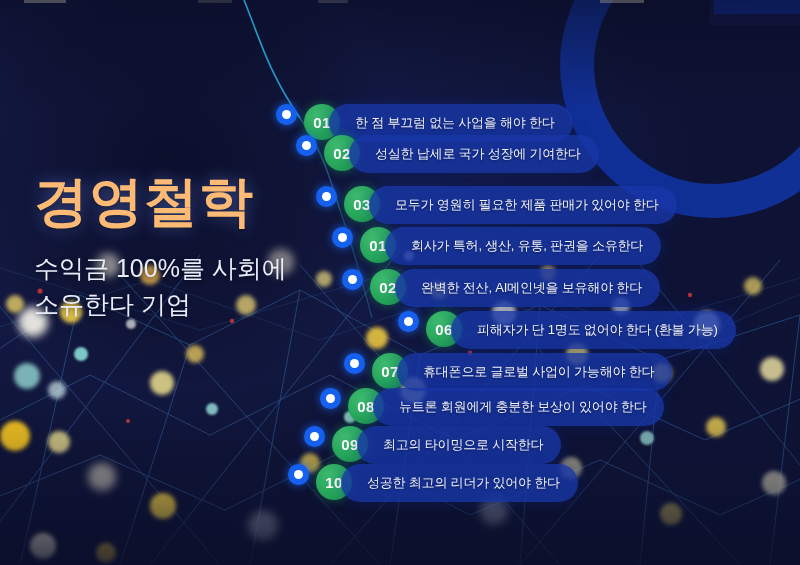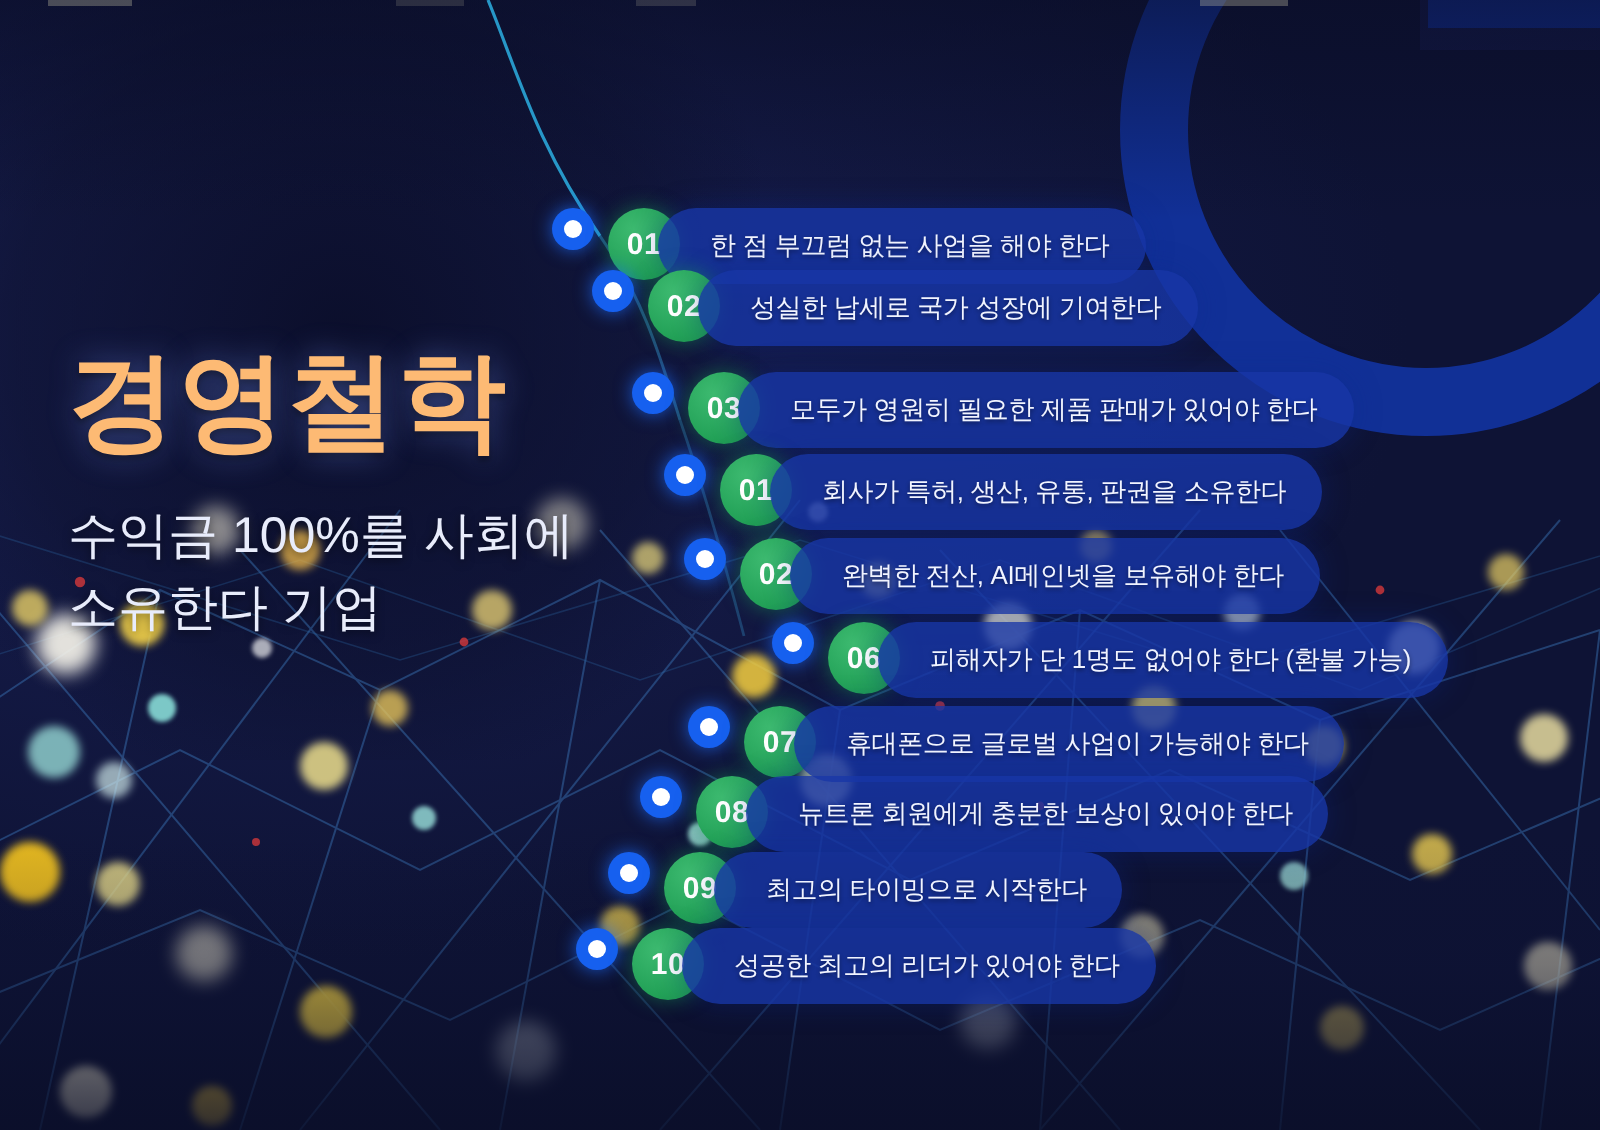--- a/index.html
+++ b/index.html
@@ -341,21 +341,21 @@
       <span class="badge">01</span>
       <span class="pill">회사가 특허, 생산, 유통, 판권을 소유한다</span>
     </div>
 
     <div class="row" style="left:342px; top:269px;">
       <span class="dot"></span>
       <span class="badge">02</span>
       <span class="pill">완벽한 전산, AI메인넷을 보유해야 한다</span>
     </div>
 
-    <div class="row" style="left:342px; top:311px;padding-left:44px;">
+    <div class="row" style="left:354px; top:311px;padding-left:44px;">
       <span class="dot"></span>
       <span class="badge">06</span>
       <span class="pill">피해자가 단 1명도 없어야 한다 (환불 가능)</span>
     </div>
 
     <div class="row" style="left:344px; top:353px;">
       <span class="dot"></span>
       <span class="badge">07</span>
       <span class="pill">휴대폰으로 글로벌 사업이 가능해야 한다</span>
     </div>

